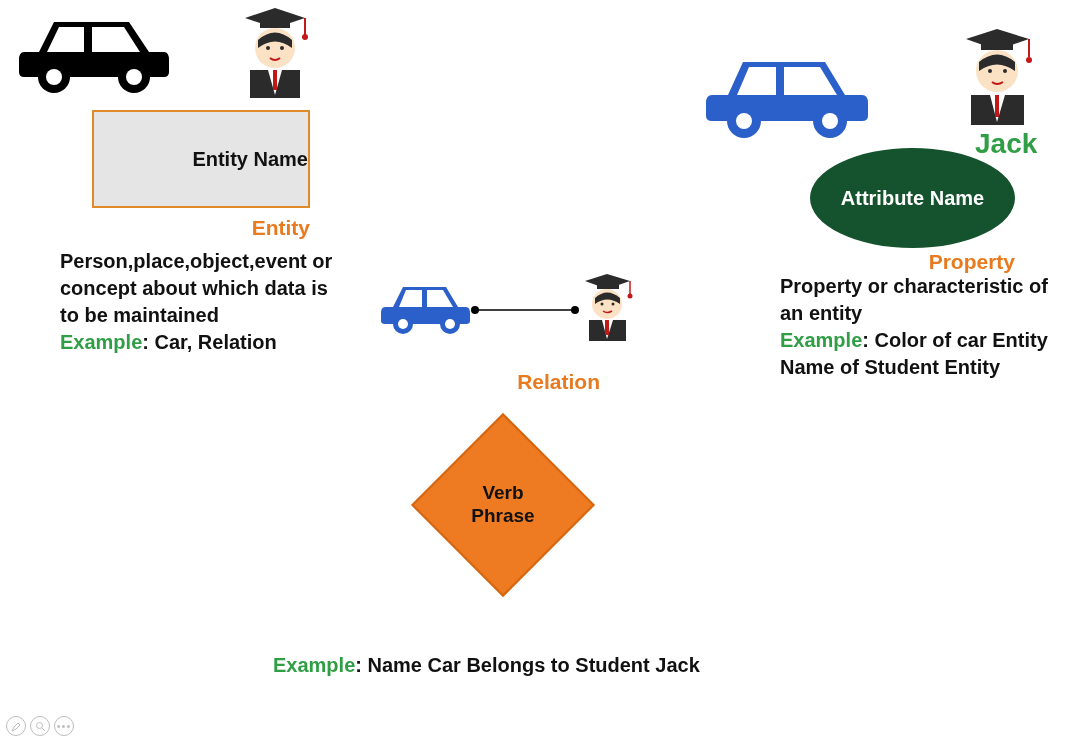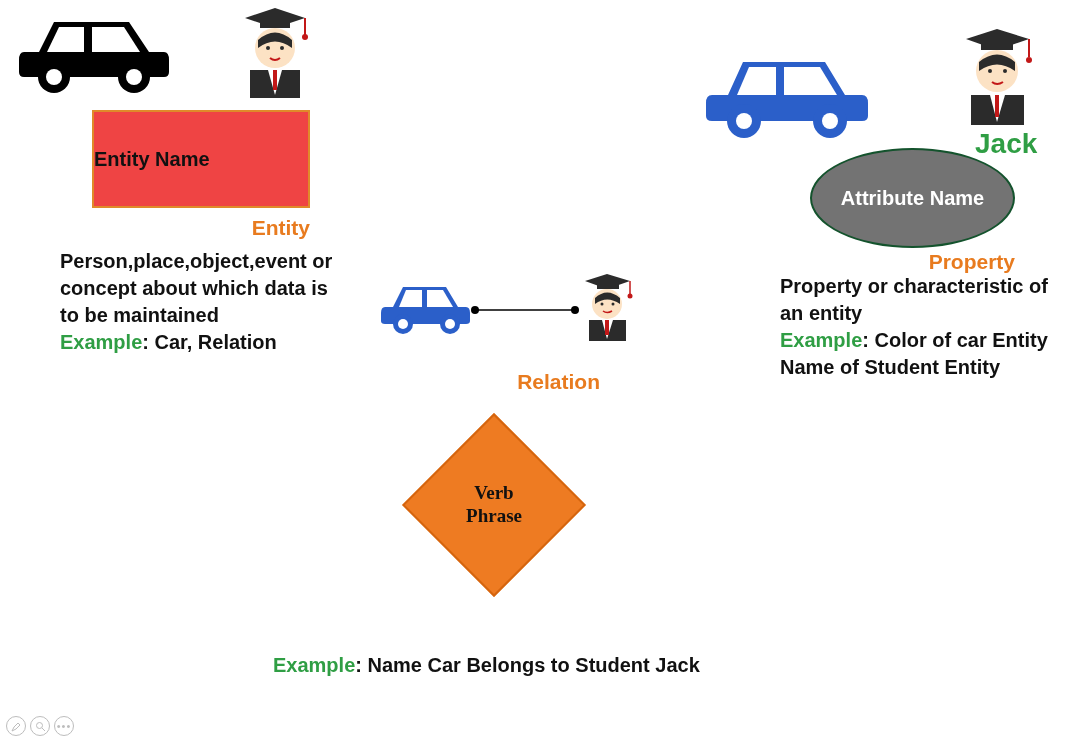--- a/index.html
+++ b/index.html
@@ -6,46 +6,46 @@
   body {
     width: 1084px;
     height: 742px;
     font-family: "Segoe UI", Arial, sans-serif;
     background: #fff;
     position: relative;
     overflow: hidden;
   }
   .abs { position: absolute; }
   .entity-box {
-    background: #ef4444;
+    background: #e5e5e5;
     border: 2px solid #e08a2a;
     display: flex;
     align-items: center;
-    justify-content: flex-start;
+    justify-content: flex-end;
     text-align: center;
     font-weight: 700;
     font-size: 20px;
     color: #111;
   }
   .section-title {
     color: #e87b1f;
     font-weight: 700;
     font-size: 21px;
     text-align: right;
   }
   .body-text {
     font-size: 20px;
     color: #111;
     font-weight: 600;
     line-height: 1.35;
   }
   .example-label { color: #2f9e44; font-weight: 700; }
   .attr-ellipse {
-    background: #737373;
-    border: 2px solid #14532d;
+    background: #14532d;
+    border: 4px solid #14532d;
     border-radius: 50%;
     color: #fff;
     font-weight: 700;
     font-size: 20px;
     display: flex;
     align-items: center;
     justify-content: center;
     text-align: right;
     line-height: 1.2;
   }
@@ -162,21 +162,21 @@
     <path d="M28 43 Q32 46 37 43" stroke="#c21818" stroke-width="1.5" fill="none"></path>
     <path d="M10 13 L32 6 L55 13 L32 21 Z" fill="#2b2b2b"></path>
     <rect x="22" y="13" width="22" height="8" fill="#2b2b2b"></rect>
     <line x1="55" y1="13" x2="55" y2="26" stroke="#c21818" stroke-width="1.5"></line>
     <circle cx="55" cy="28" r="2.5" fill="#c21818"></circle>
   </svg>
 </div>
 
 <div class="abs section-title" style="left:420px; top:370px; width:180px;">Relation</div>
 
-<div class="abs diamond" style="left:404px; top:415px;font-family:Liberation Serif, serif;">
+<div class="abs diamond" style="left:413px; top:415px;">
   <div class="diamond-shape"></div>
   <div class="diamond-text">
     <span>Verb Phrase</span>
   </div>
 </div>
 
 <div class="abs body-text" style="left:273px; top:625px; width:480px;">
   <br>
   <span class="example-label">Example</span><span>: Name Car Belongs to Student Jack</span>
 </div>

